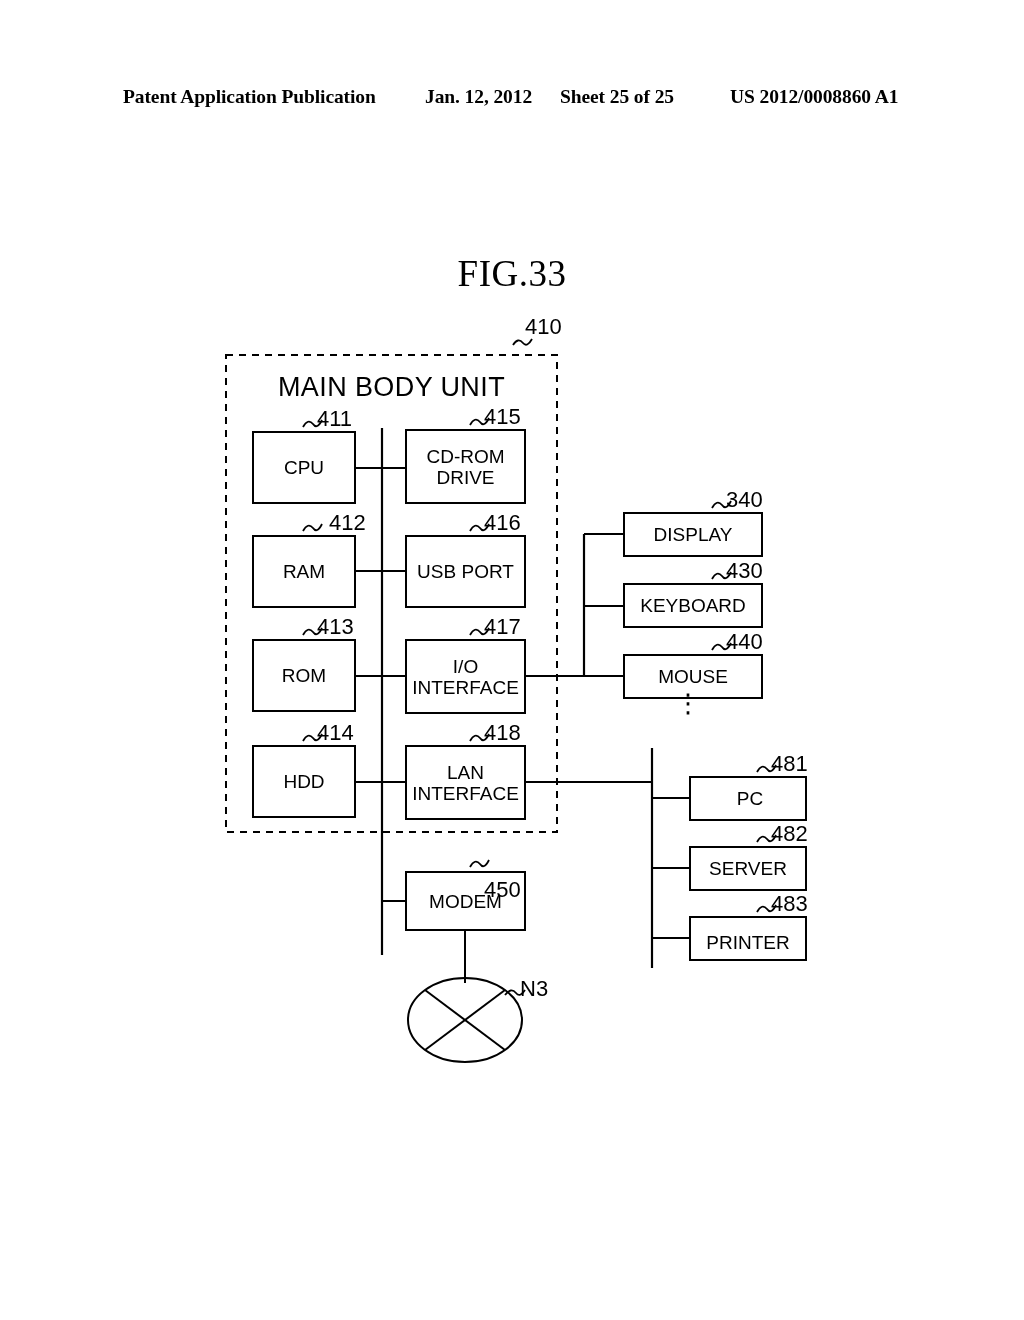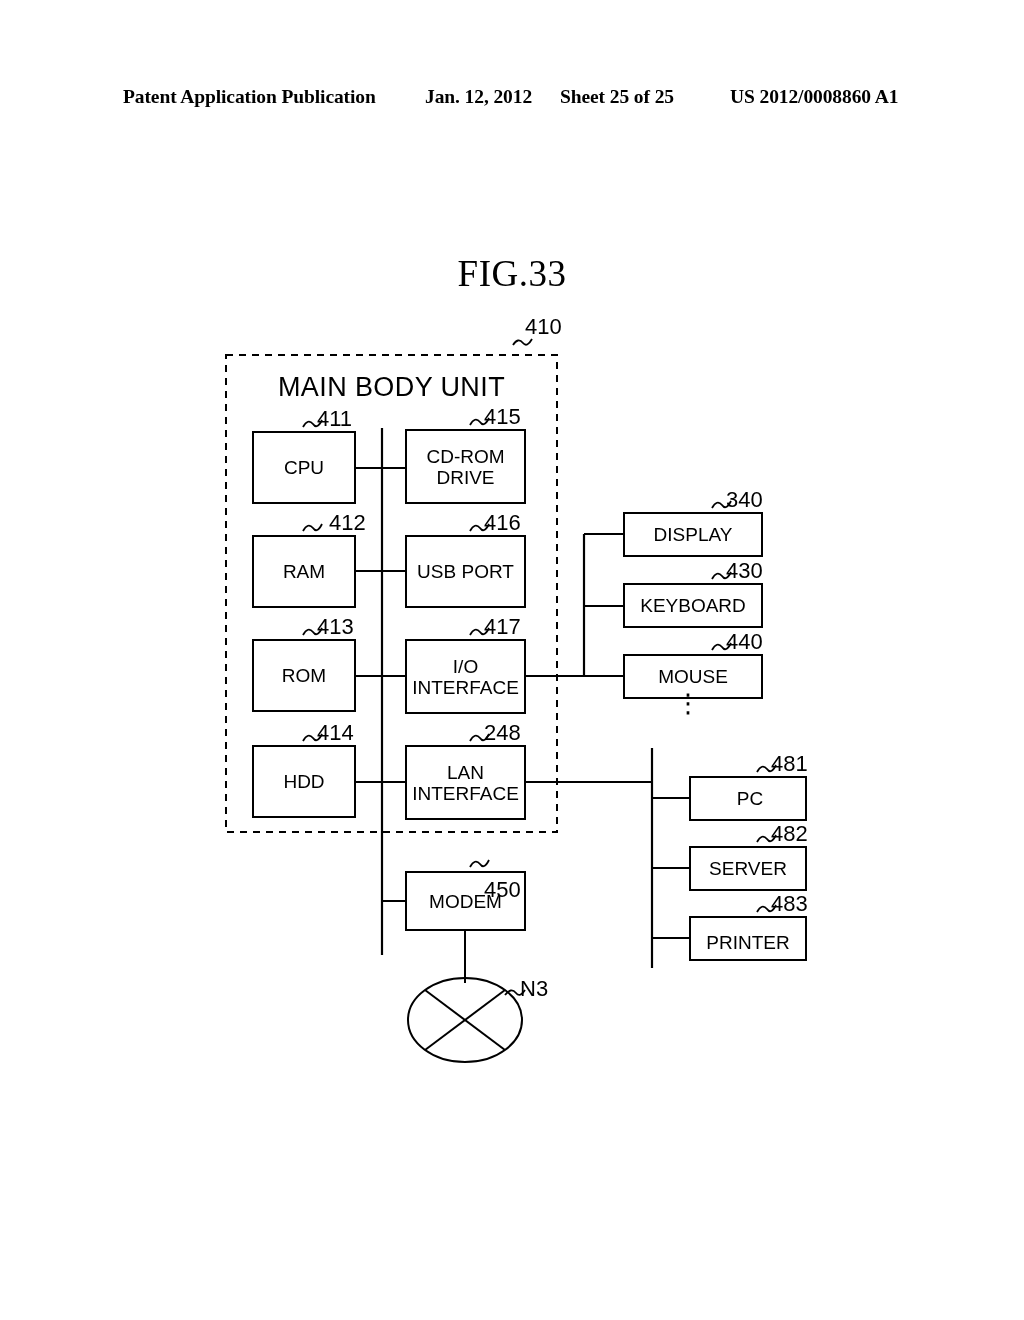--- a/index.html
+++ b/index.html
@@ -195,21 +195,21 @@
 DRIVE</div>
   <div class="dlabel boxlabel" style="left:406px; top:536px; width:119px; height:71px;">USB PORT</div>
   <div class="dlabel boxlabel" style="left:406px; top:640px; width:119px; height:73px;">I/O
 INTERFACE</div>
   <div class="dlabel boxlabel" style="left:406px; top:746px; width:119px; height:73px;">LAN
 INTERFACE</div>
 
   <div class="refnum" style="left:484px; top:404px;">415</div>
   <div class="refnum" style="left:484px; top:510px;">416</div>
   <div class="refnum" style="left:484px; top:614px;">417</div>
-  <div class="refnum" style="left:484px; top:720px;">248</div>
+  <div class="refnum" style="left:484px; top:720px;">418</div>
 
   <div class="dlabel boxlabel" style="left:624px; top:513px; width:138px; height:43px;">DISPLAY</div>
   <div class="dlabel boxlabel" style="left:624px; top:584px; width:138px; height:43px;">KEYBOARD</div>
   <div class="dlabel boxlabel" style="left:624px; top:655px; width:138px; height:43px;">MOUSE</div>
 
   <div class="refnum" style="left:726px; top:487px;">340</div>
   <div class="refnum" style="left:726px; top:558px;">430</div>
   <div class="refnum" style="left:726px; top:629px;">440</div>
 
   <div class="dlabel" style="left:663px; top:697px; width:50px; font-size:26px; line-height:13px; letter-spacing:0;">⋮</div>

